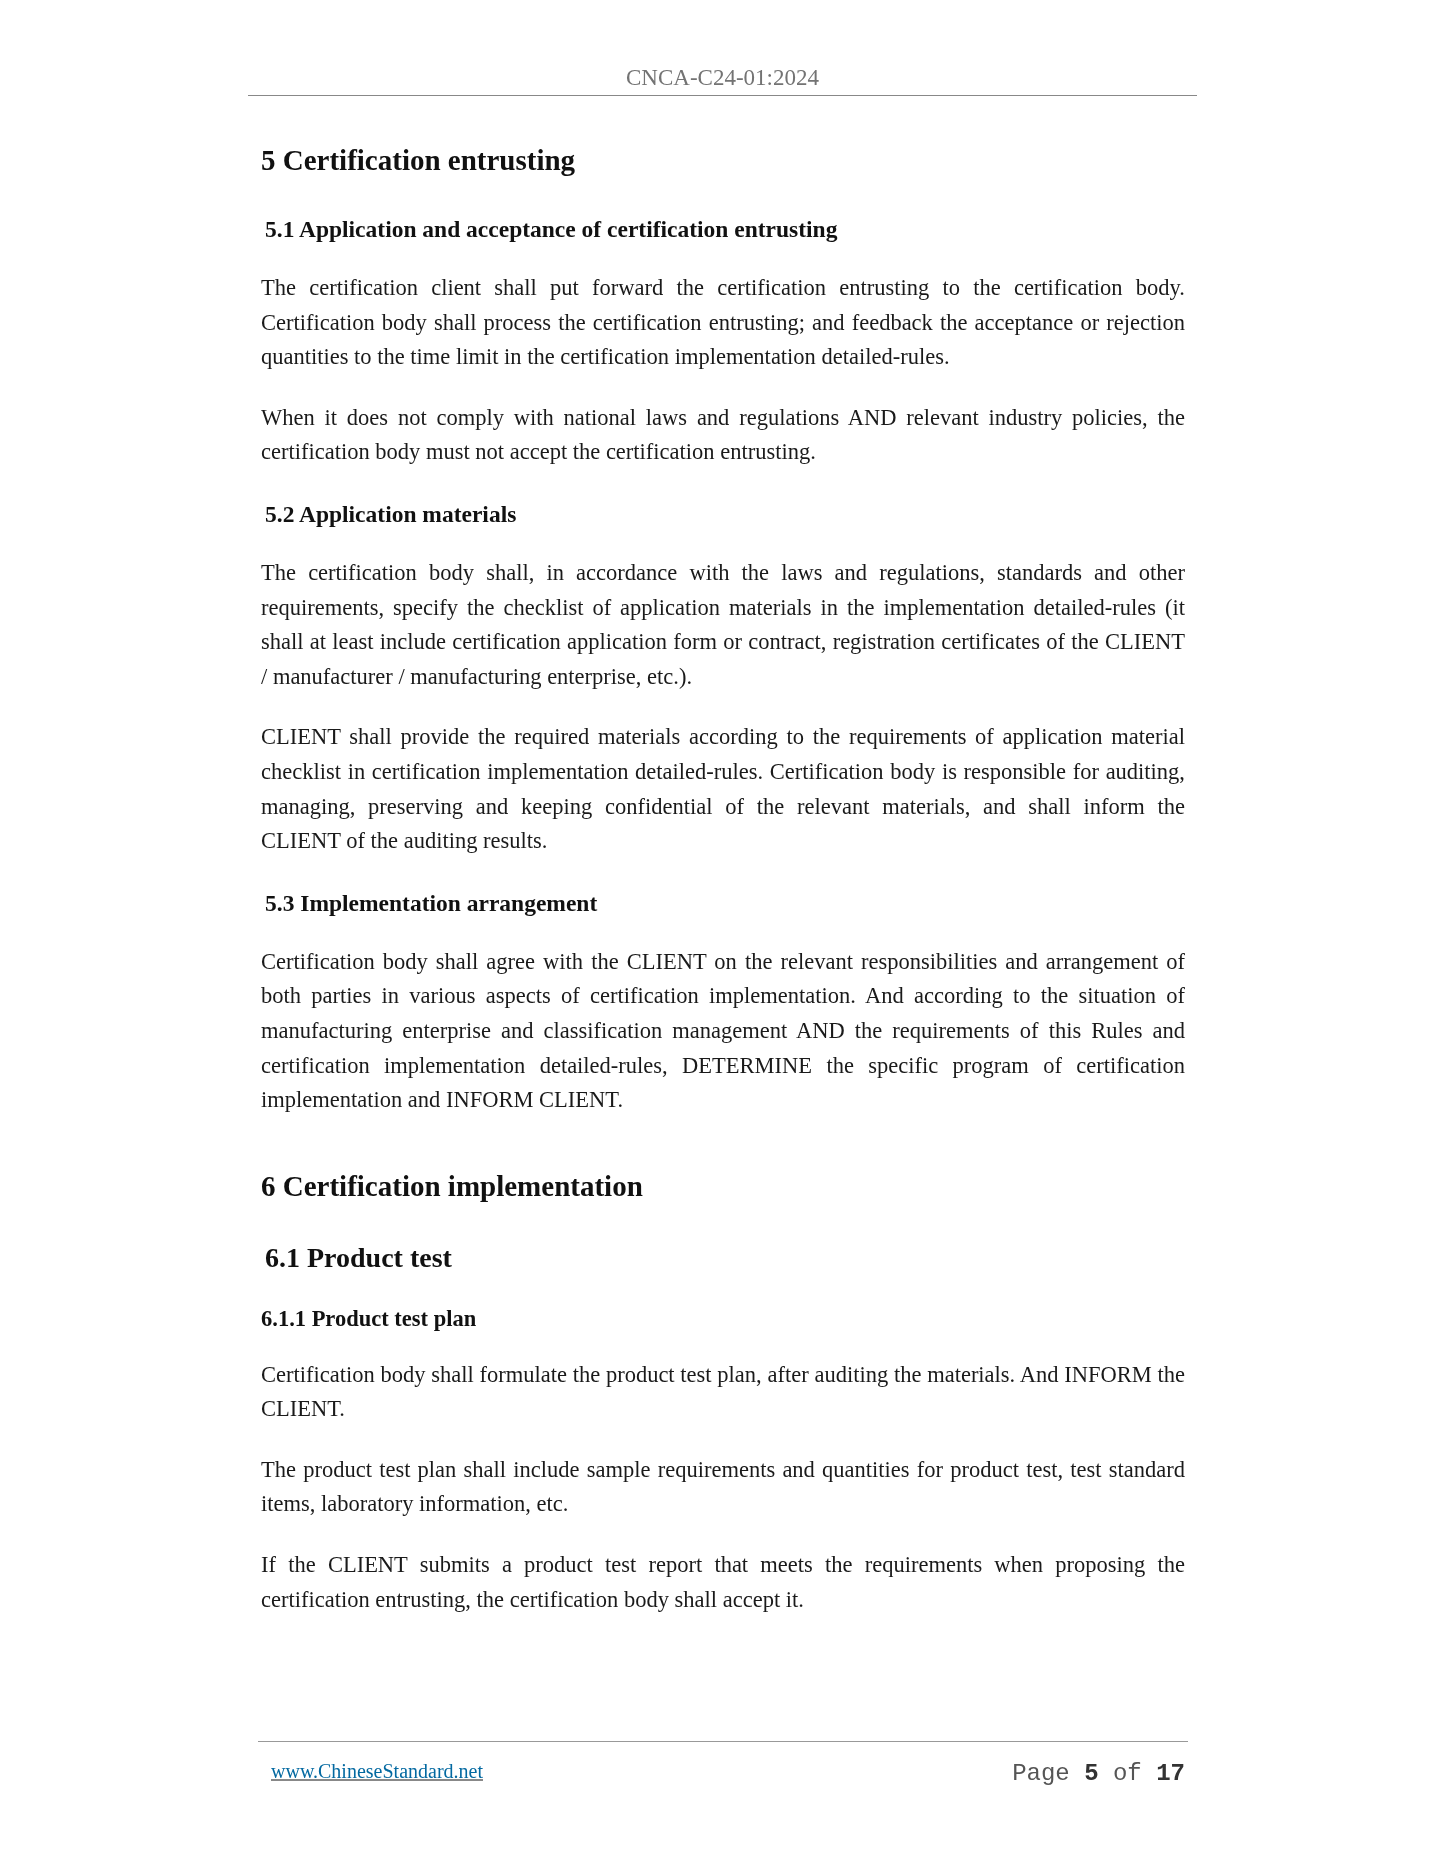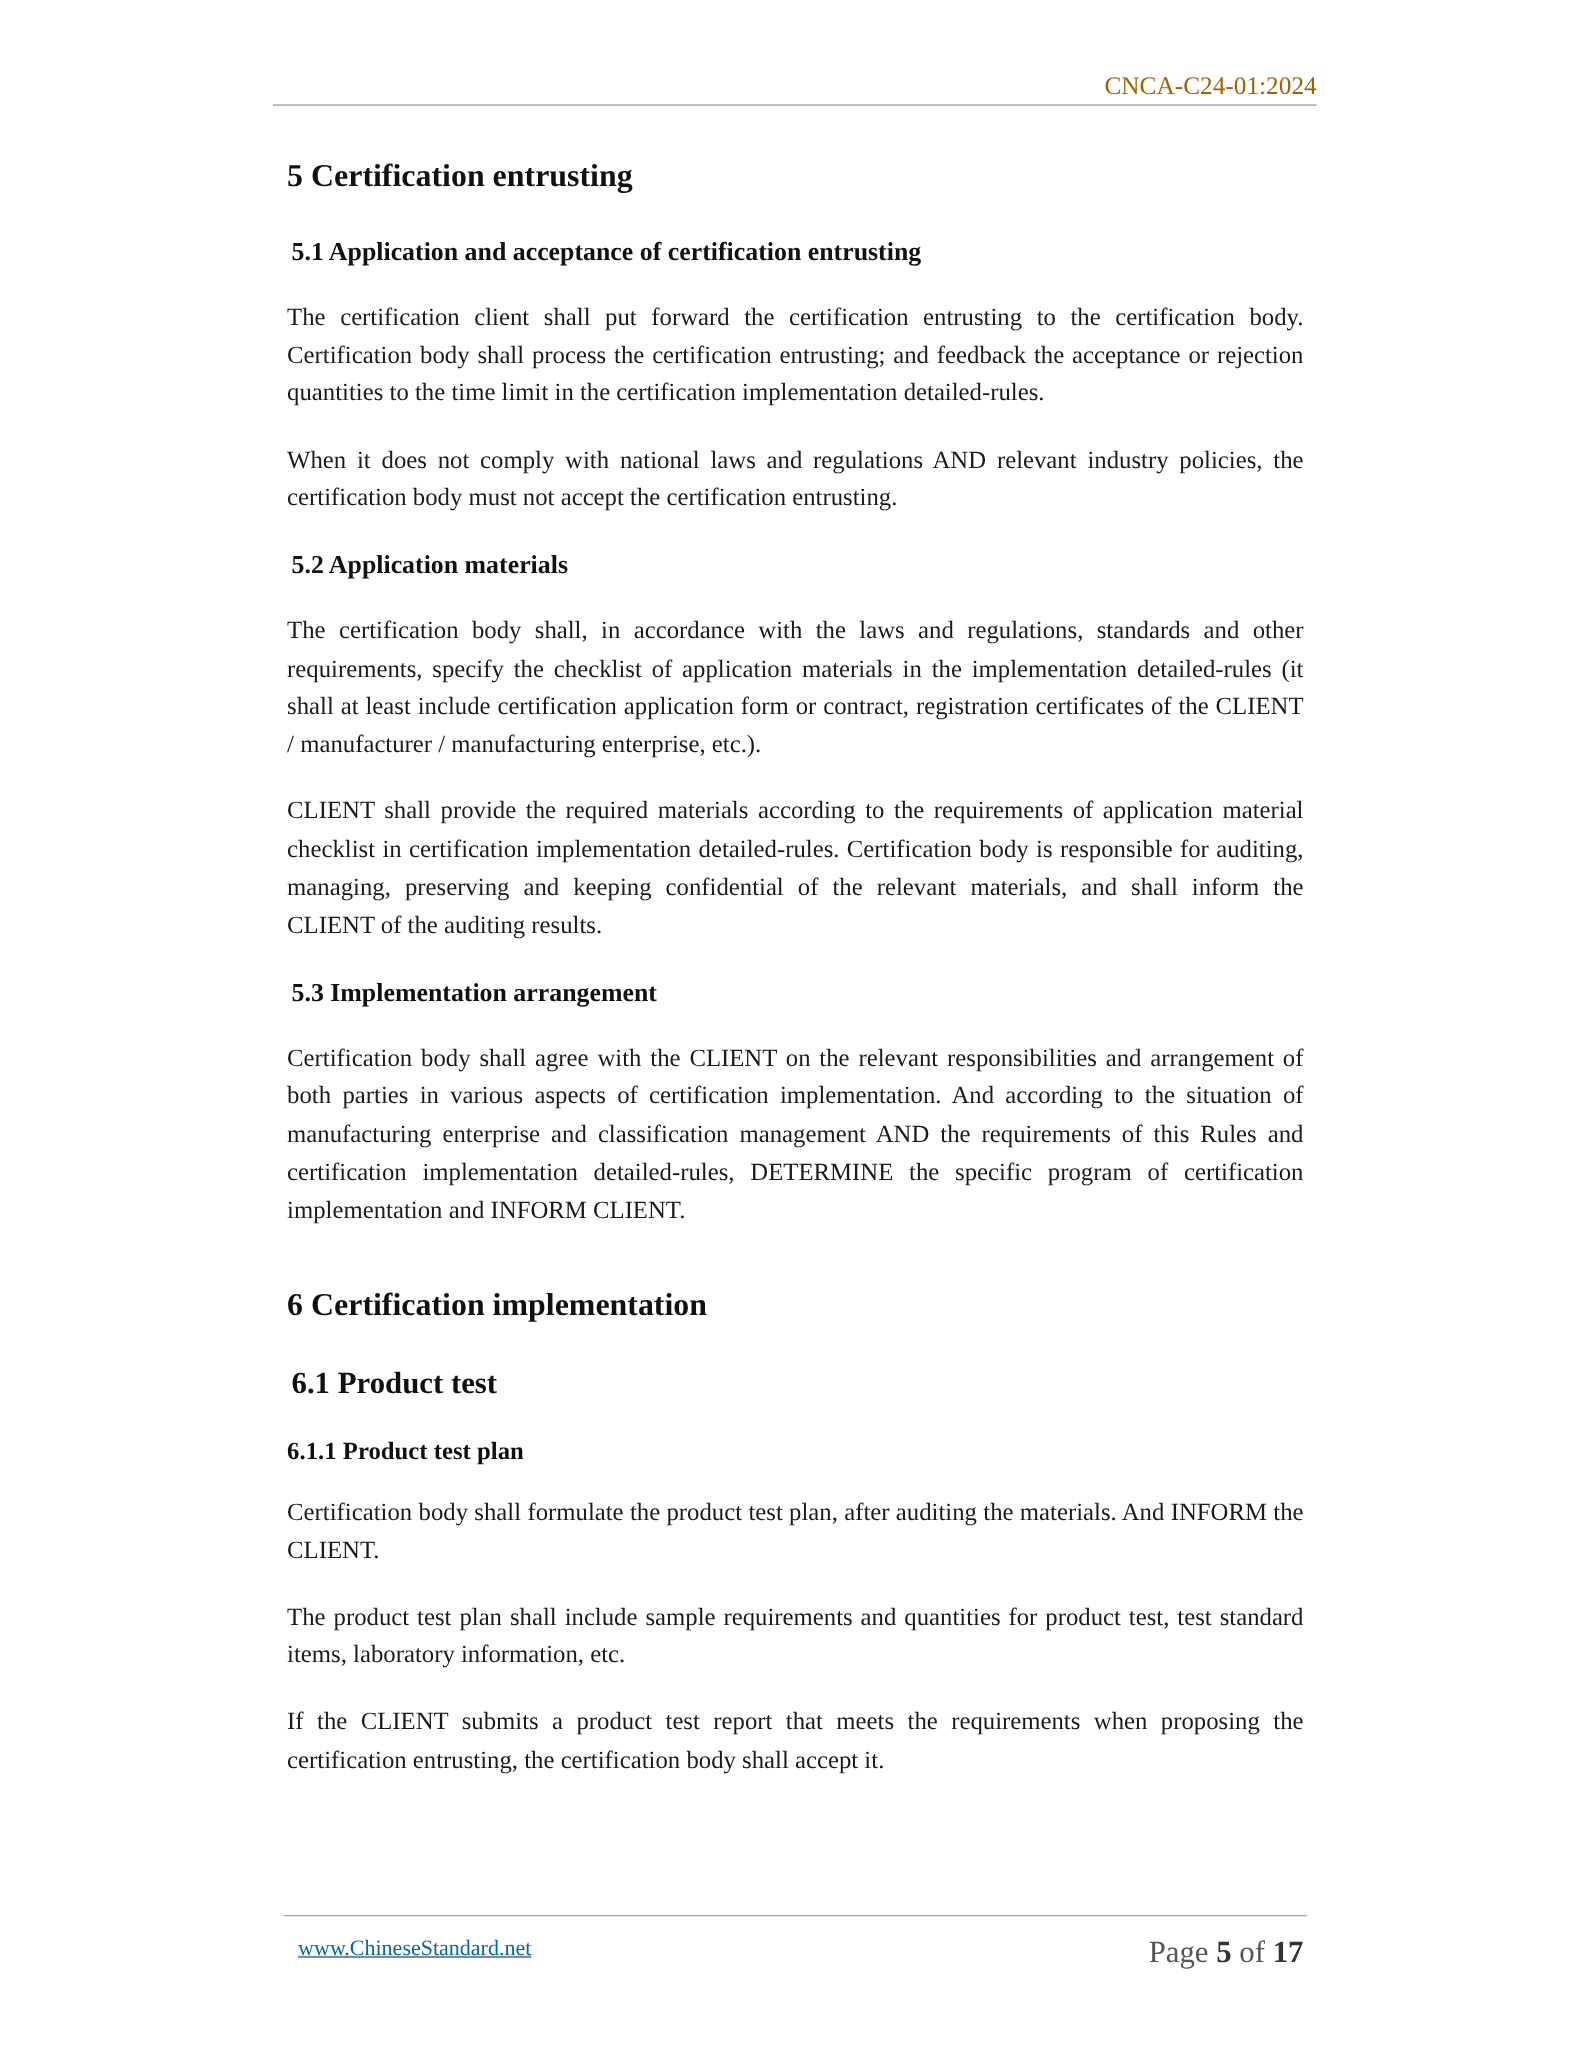--- a/index.html
+++ b/index.html
@@ -1,31 +1,31 @@
 <!DOCTYPE html>
 <html><head>
 <meta charset="utf-8">
 <style>
   html, body { margin: 0; padding: 0; background: #ffffff; }
   body { width: 1445px; height: 1870px; position: relative; overflow: hidden;
          font-family: "Liberation Serif", "DejaVu Serif", serif; color: #1a1a1a; }
-  .page-header { position: absolute; left: 248px; top: 64px; width: 949px; text-align: right;
-                 font-size: 23px; color: #a16207; line-height: 28px; }
+  .page-header { position: absolute; left: 248px; top: 64px; width: 949px; text-align: center;
+                 font-size: 23px; color: #737373; line-height: 28px; }
   .header-rule { position: absolute; left: 248px; top: 95px; width: 949px; height: 0;
                  border-top: 1.5px solid #888; }
   .content { position: absolute; left: 261px; top: 138px; width: 924px; }
   h1 { font-size: 29px; font-weight: bold; margin: 0; line-height: 44px; color: #111; }
   h2 { font-size: 24px; font-weight: bold; margin: 4px; line-height: 32px; color: #111; }
   h3 { font-size: 22.5px; font-weight: bold; margin: 0; line-height: 30px; color: #111; }
   p { font-size: 22.5px; line-height: 34.6px; margin: 0; text-align: justify; }
   .footer-rule { position: absolute; left: 258px; top: 1741px; width: 930px; height: 0;
                  border-top: 1.5px solid #999; }
   .footer-link { position: absolute; left: 271px; top: 1760px; font-size: 20px; color: #0369a1;
                  text-decoration: underline; text-decoration-color: #888; cursor: pointer; }
-  .footer-page { position: absolute; right: 260px; top: 1760px; font-size: 28px; color: #555; }
+  .footer-page { position: absolute; right: 260px; top: 1760px; font-size: 24px; color: #555; font-family: Liberation Mono, monospace; }
   .footer-page b { color: #333; }
 </style>
 </head>
 <body>
 
 <div class="page-header">CNCA-C24-01:2024</div>
 <div class="header-rule"></div>
 
 <div class="content">
   <h1>5 Certification entrusting</h1>

